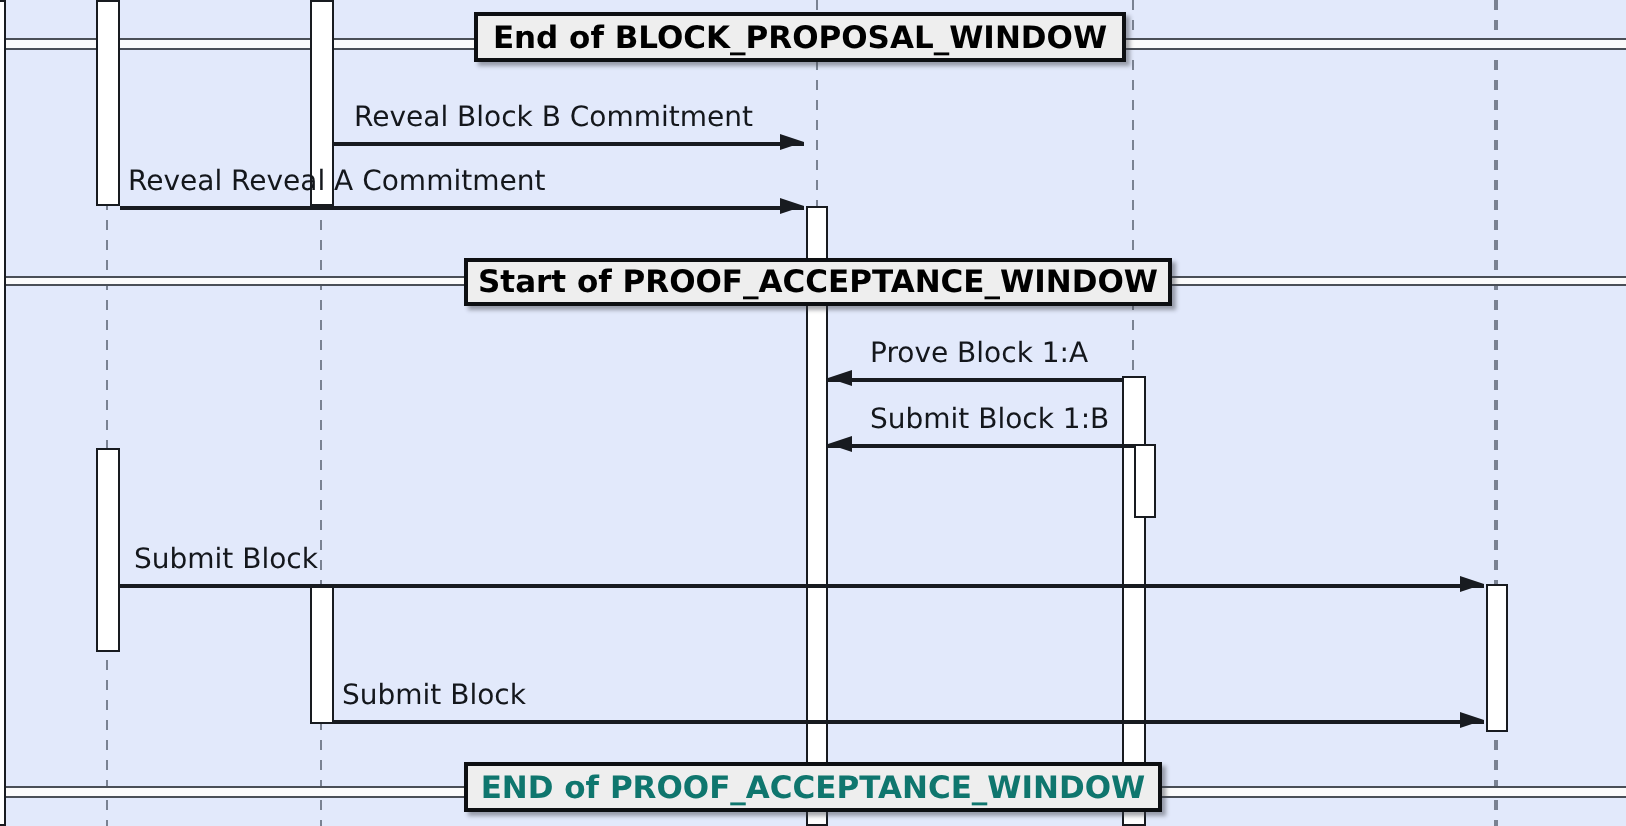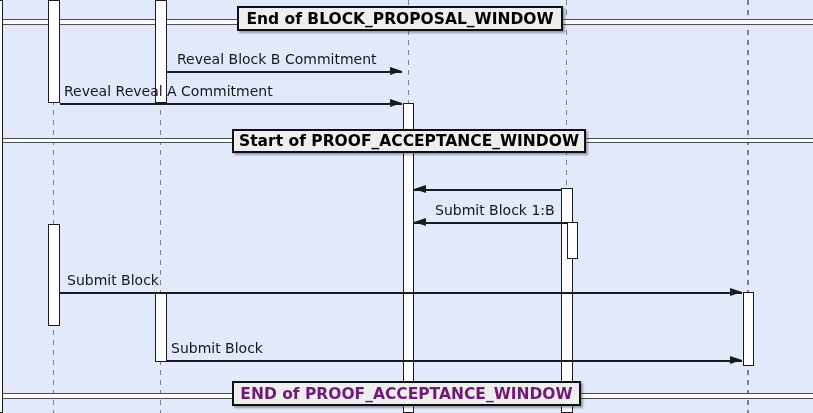--- a/index.html
+++ b/index.html
@@ -42,25 +42,26 @@
     <div class="act" style="left: 155px; top: 292px; width: 11.5px; height: 70px; background: rgb(255, 255, 255); border: 1.4px solid rgb(24, 27, 32);"></div>
     <div class="act" style="left: 742.5px; top: 292px; width: 11.5px; height: 74px; background: rgb(255, 255, 255); border: 1.4px solid rgb(24, 27, 32);"></div>
     <div class="msgline" style="left: 167px; top: 71.3px; width: 235px; background: rgb(24, 27, 32);"></div>
     <div class="arrowhead" style="top: 67px; border-top: 4.6px solid transparent; border-bottom: 4.6px solid transparent; left: 390px; border-left: 12px solid rgb(24, 27, 32);"></div>
     <div class="msglabel" style="left: 177px; top: 51px; color: rgb(20, 23, 28);">Reveal Block B Commitment</div>
     <div class="msgline" style="left: 60px; top: 103.3px; width: 342px; background: rgb(24, 27, 32);"></div>
     <div class="arrowhead" style="top: 99px; border-top: 4.6px solid transparent; border-bottom: 4.6px solid transparent; left: 390px; border-left: 12px solid rgb(24, 27, 32);"></div>
     <div class="msglabel" style="left: 64px; top: 83px; color: rgb(20, 23, 28);">Reveal Reveal A Commitment</div>
     <div class="msgline" style="left: 414px; top: 189.3px; width: 147px; background: rgb(24, 27, 32);"></div>
     <div class="arrowhead" style="top: 185px; border-top: 4.6px solid transparent; border-bottom: 4.6px solid transparent; left: 414px; border-right: 12px solid rgb(24, 27, 32);"></div>
+    <div class="msglabel" style="left: 435px; top: 169px; color: rgb(20, 23, 28);">Prove Block 1:A</div>
     <div class="msgline" style="left: 414px; top: 222.3px; width: 153px; background: rgb(24, 27, 32);"></div>
     <div class="arrowhead" style="top: 218px; border-top: 4.6px solid transparent; border-bottom: 4.6px solid transparent; left: 414px; border-right: 12px solid rgb(24, 27, 32);"></div>
     <div class="msglabel" style="left: 435px; top: 202px; color: rgb(20, 23, 28);">Submit Block 1:B</div>
     <div class="msgline" style="left: 60px; top: 292.3px; width: 682px; background: rgb(24, 27, 32);"></div>
     <div class="arrowhead" style="top: 288px; border-top: 4.6px solid transparent; border-bottom: 4.6px solid transparent; left: 730px; border-left: 12px solid rgb(24, 27, 32);"></div>
     <div class="msglabel" style="left: 67px; top: 272px; color: rgb(20, 23, 28);">Submit Block</div>
     <div class="msgline" style="left: 167px; top: 360.3px; width: 575px; background: rgb(24, 27, 32);"></div>
     <div class="arrowhead" style="top: 356px; border-top: 4.6px solid transparent; border-bottom: 4.6px solid transparent; left: 730px; border-left: 12px solid rgb(24, 27, 32);"></div>
     <div class="msglabel" style="left: 171px; top: 340px; color: rgb(20, 23, 28);">Submit Block</div>
     <div class="divbox" style="left: 237px; top: 6px; width: 326px; height: 25px; background: rgb(238, 238, 238); border: 2.4px solid rgb(13, 15, 18); color: rgb(0, 0, 0);">End of BLOCK_PROPOSAL_WINDOW</div>
     <div class="divbox" style="left: 232px; top: 129px; width: 354px; height: 24px; background: rgb(238, 238, 238); border: 2.4px solid rgb(13, 15, 18); color: rgb(0, 0, 0);">Start of PROOF_ACCEPTANCE_WINDOW</div>
-    <div class="divbox" style="left: 232px; top: 381px; width: 349px; height: 25px; background: rgb(238, 238, 238); border: 2.4px solid rgb(13, 15, 18); color: #701a75;">END of PROOF_ACCEPTANCE_WINDOW</div>
+    <div class="divbox" style="left: 232px; top: 381px; width: 349px; height: 25px; background: rgb(238, 238, 238); border: 2.4px solid rgb(13, 15, 18); color: #0f766e;">END of PROOF_ACCEPTANCE_WINDOW</div>
   </div>
 
 </body></html>

